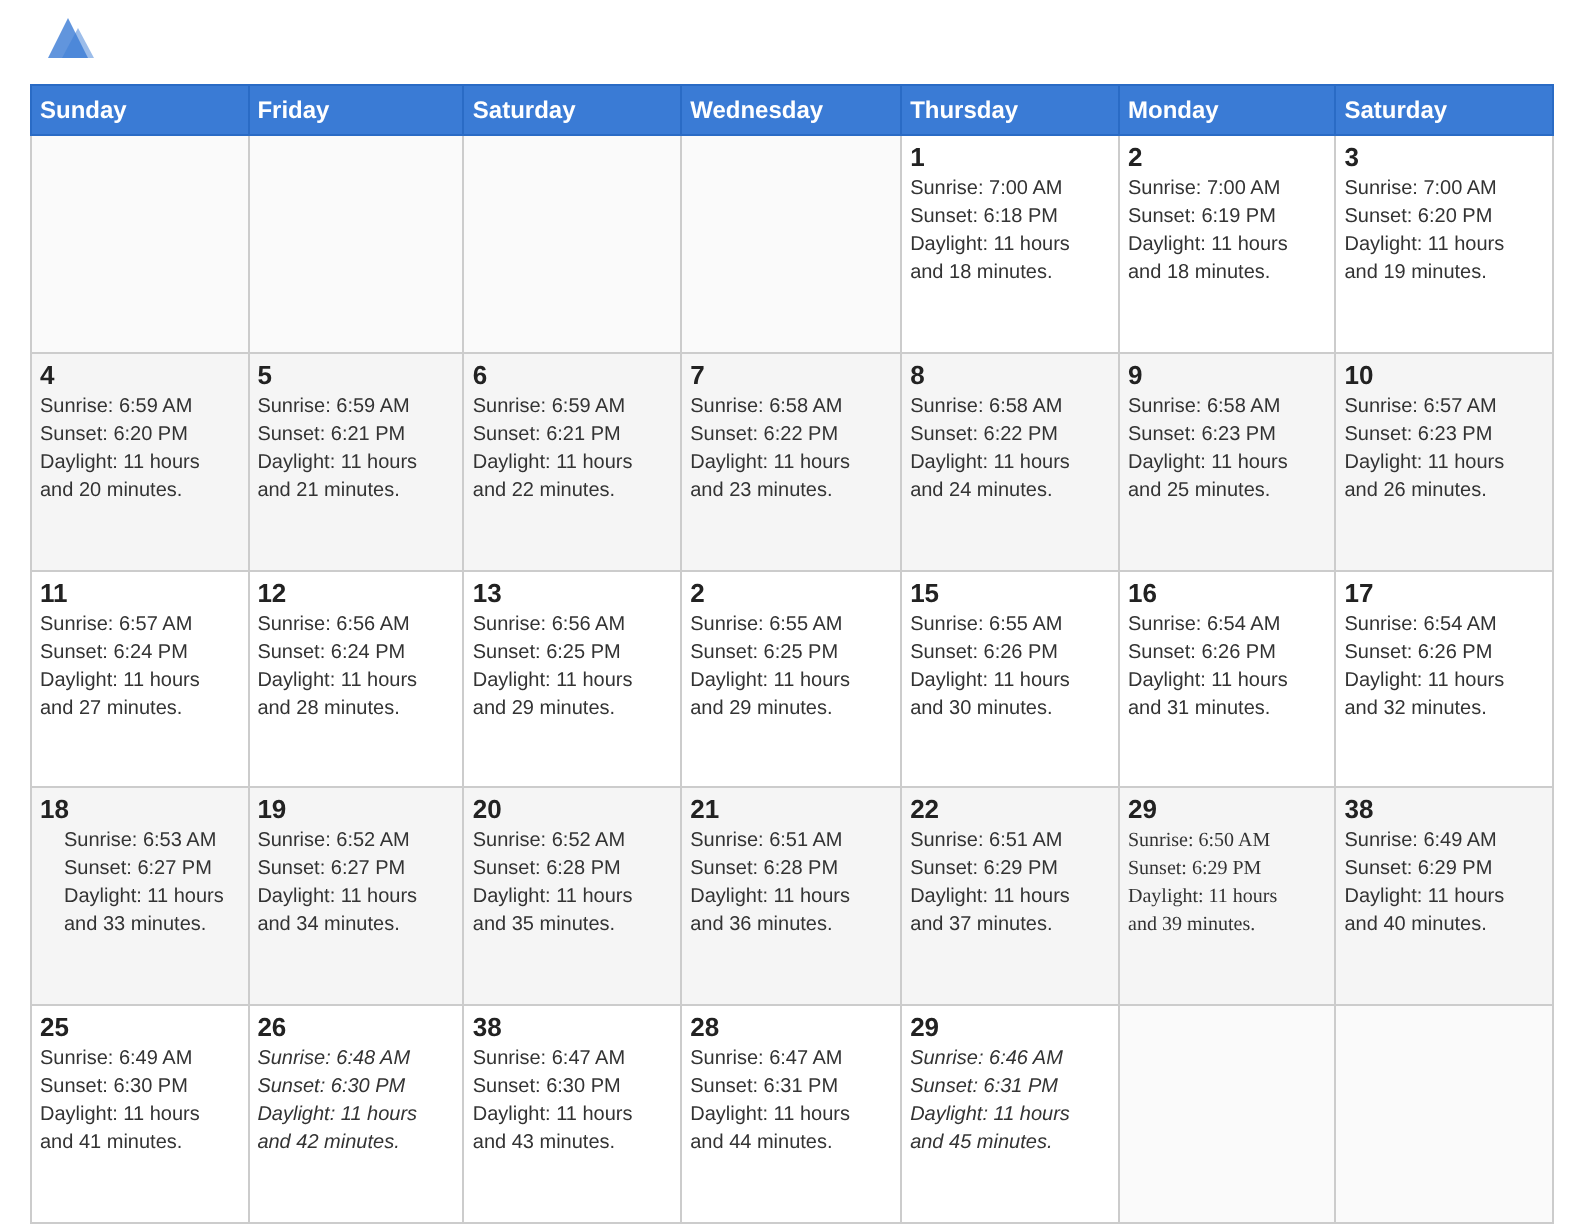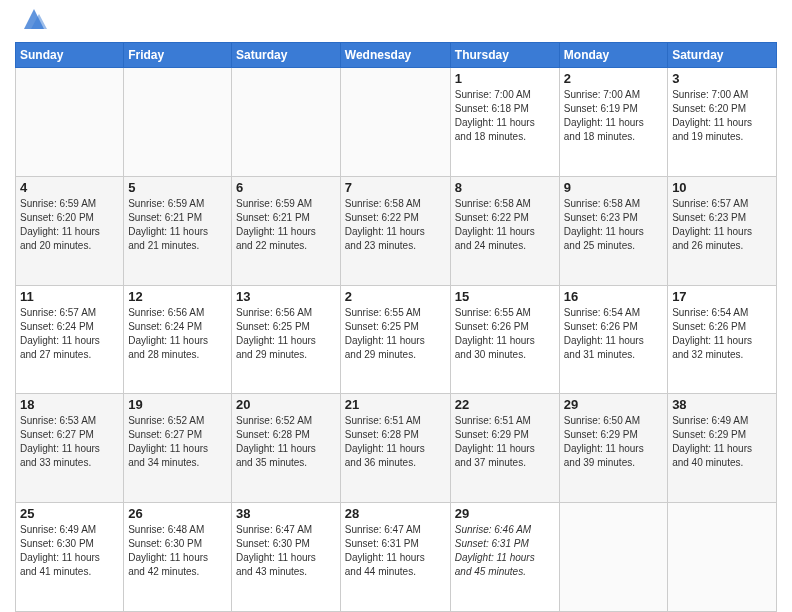--- a/index.html
+++ b/index.html
@@ -262,21 +262,21 @@
             <span class="day-number">17</span>
             <div class="day-info" style="white-space: pre-line;">Sunrise: 6:54 AM
 Sunset: 6:26 PM
 Daylight: 11 hours
 and 32 minutes.</div>
           </td>
         </tr>
         <tr>
           <td>
             <span class="day-number">18</span>
-            <div class="day-info" style="white-space: pre-line;">Sunrise: 6:53 AM
+            <div class="day-info" style="white-space: pre-line; margin-left: 12px;">Sunrise: 6:53 AM
 Sunset: 6:27 PM
 Daylight: 11 hours
 and 33 minutes.</div>
           </td>
           <td>
             <span class="day-number">19</span>
             <div class="day-info" style="white-space: pre-line;">Sunrise: 6:52 AM
 Sunset: 6:27 PM
 Daylight: 11 hours
 and 34 minutes.</div>
@@ -297,21 +297,21 @@
           </td>
           <td>
             <span class="day-number">22</span>
             <div class="day-info" style="white-space: pre-line;">Sunrise: 6:51 AM
 Sunset: 6:29 PM
 Daylight: 11 hours
 and 37 minutes.</div>
           </td>
           <td>
             <span class="day-number">29</span>
-            <div class="day-info" style="white-space: pre-line;">Sunrise: 6:50 AM
+            <div class="day-info" style="white-space: pre-line; font-family: Liberation Serif, serif;">Sunrise: 6:50 AM
 Sunset: 6:29 PM
 Daylight: 11 hours
 and 39 minutes.</div>
           </td>
           <td>
             <span class="day-number">38</span>
             <div class="day-info" style="white-space: pre-line;">Sunrise: 6:49 AM
 Sunset: 6:29 PM
 Daylight: 11 hours
 and 40 minutes.</div>
@@ -320,21 +320,21 @@
         <tr>
           <td>
             <span class="day-number">25</span>
             <div class="day-info" style="white-space: pre-line;">Sunrise: 6:49 AM
 Sunset: 6:30 PM
 Daylight: 11 hours
 and 41 minutes.</div>
           </td>
           <td>
             <span class="day-number">26</span>
-            <div class="day-info" style="white-space: pre-line;">Sunrise: 6:48 AM
+            <div class="day-info" style="white-space: pre-line; font-style: italic;">Sunrise: 6:48 AM
 Sunset: 6:30 PM
 Daylight: 11 hours
 and 42 minutes.</div>
           </td>
           <td>
             <span class="day-number">38</span>
             <div class="day-info" style="white-space: pre-line;">Sunrise: 6:47 AM
 Sunset: 6:30 PM
 Daylight: 11 hours
 and 43 minutes.</div>

